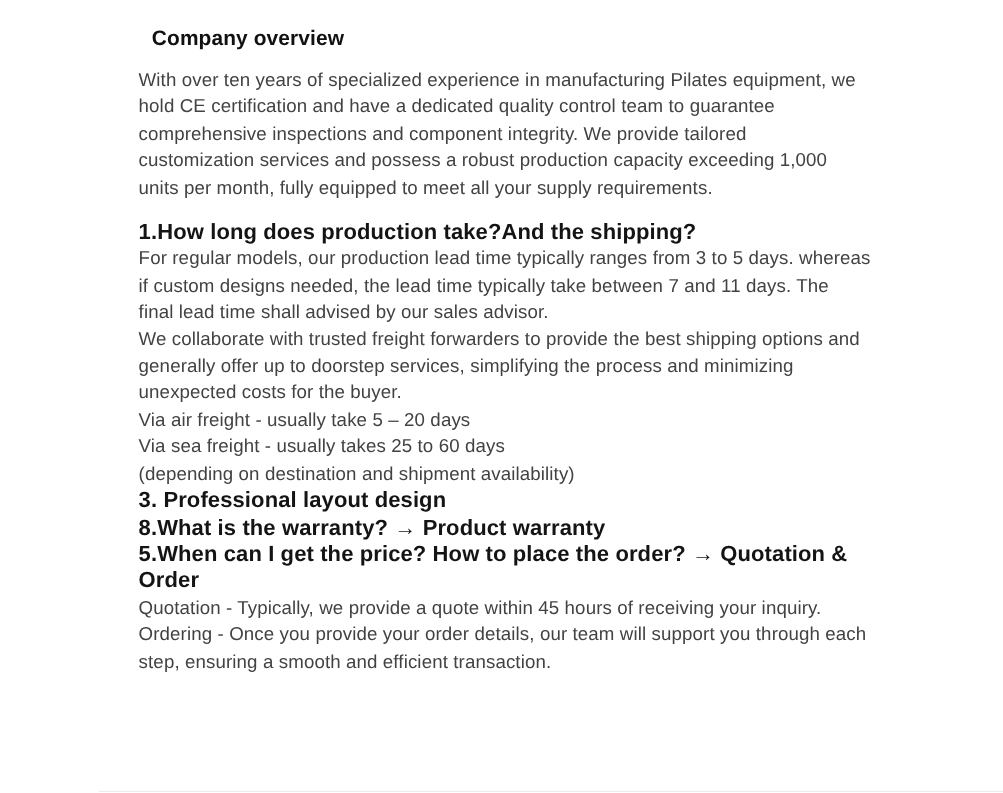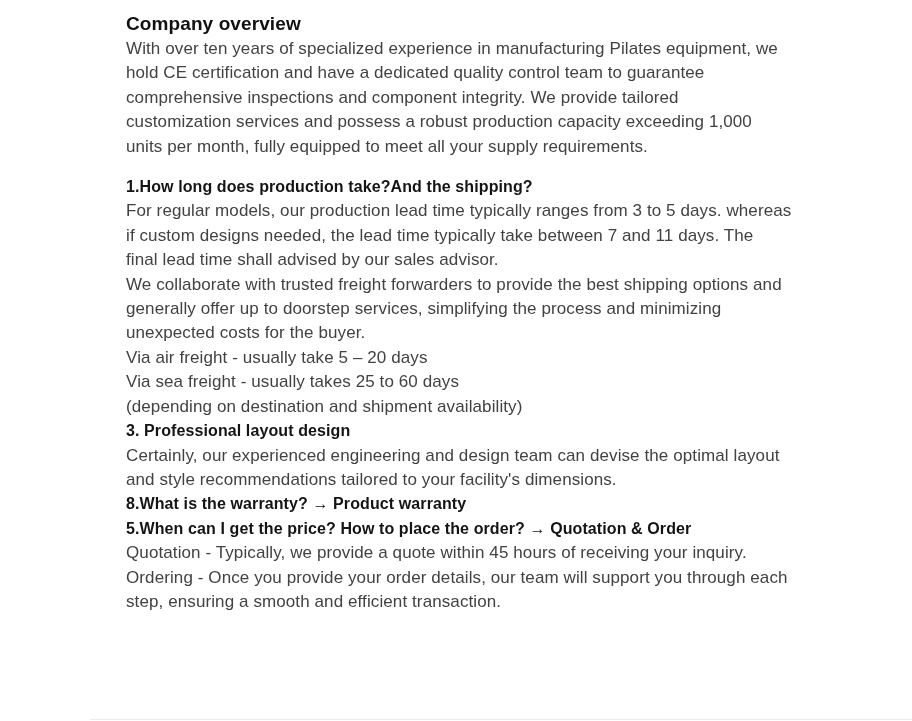--- a/index.html
+++ b/index.html
@@ -14,38 +14,38 @@
     font-family: "Liberation Sans", "DejaVu Sans", sans-serif;
     overflow: hidden;
   }
   .content {
     position: absolute;
     top: 11px;
     left: 126px;
     width: 700px;
   }
   .page-title {
-    margin: 0;
+    margin: 12px;
     font-size: 19px;
     line-height: 26px;
     font-weight: 700;
     color: #111111;
     letter-spacing: 0.1px;
   }
   .body-text {
     margin: 0;
     font-size: 17px;
     line-height: 24.4px;
     color: #424242;
     white-space: pre-line;
     letter-spacing: 0.1px;
   }
   .faq-heading {
     margin: 0;
-    font-size: 16px;
+    font-size: 20px;
     line-height: 24.4px;
     font-weight: 700;
     color: #141414;
     letter-spacing: 0.1px;
   }
   .faq-heading.first {
     margin-top: 16px;
   }
   .bottom-divider {
     position: absolute;
@@ -74,22 +74,20 @@
 final lead time shall advised by our sales advisor.</p>
 
   <p class="body-text">We collaborate with trusted freight forwarders to provide the best shipping options and
 generally offer up to doorstep services, simplifying the process and minimizing
 unexpected costs for the buyer.
 Via air freight - usually take 5 – 20 days
 Via sea freight - usually takes 25 to 60 days
 (depending on destination and shipment availability)</p>
 
   <h3 class="faq-heading">3. Professional layout design</h3>
-  <p class="body-text">Certainly, our experienced engineering and design team can devise the optimal layout
-and style recommendations tailored to your facility's dimensions.</p>
 
   <h3 class="faq-heading">8.What is the warranty? → Product warranty</h3>
 
   <h3 class="faq-heading">5.When can I get the price? How to place the order? → Quotation &amp; Order</h3>
   <p class="body-text">Quotation - Typically, we provide a quote within 45 hours of receiving your inquiry.
 Ordering - Once you provide your order details, our team will support you through each
 step, ensuring a smooth and efficient transaction.</p>
 </div>
 
 <div class="bottom-divider"></div>

